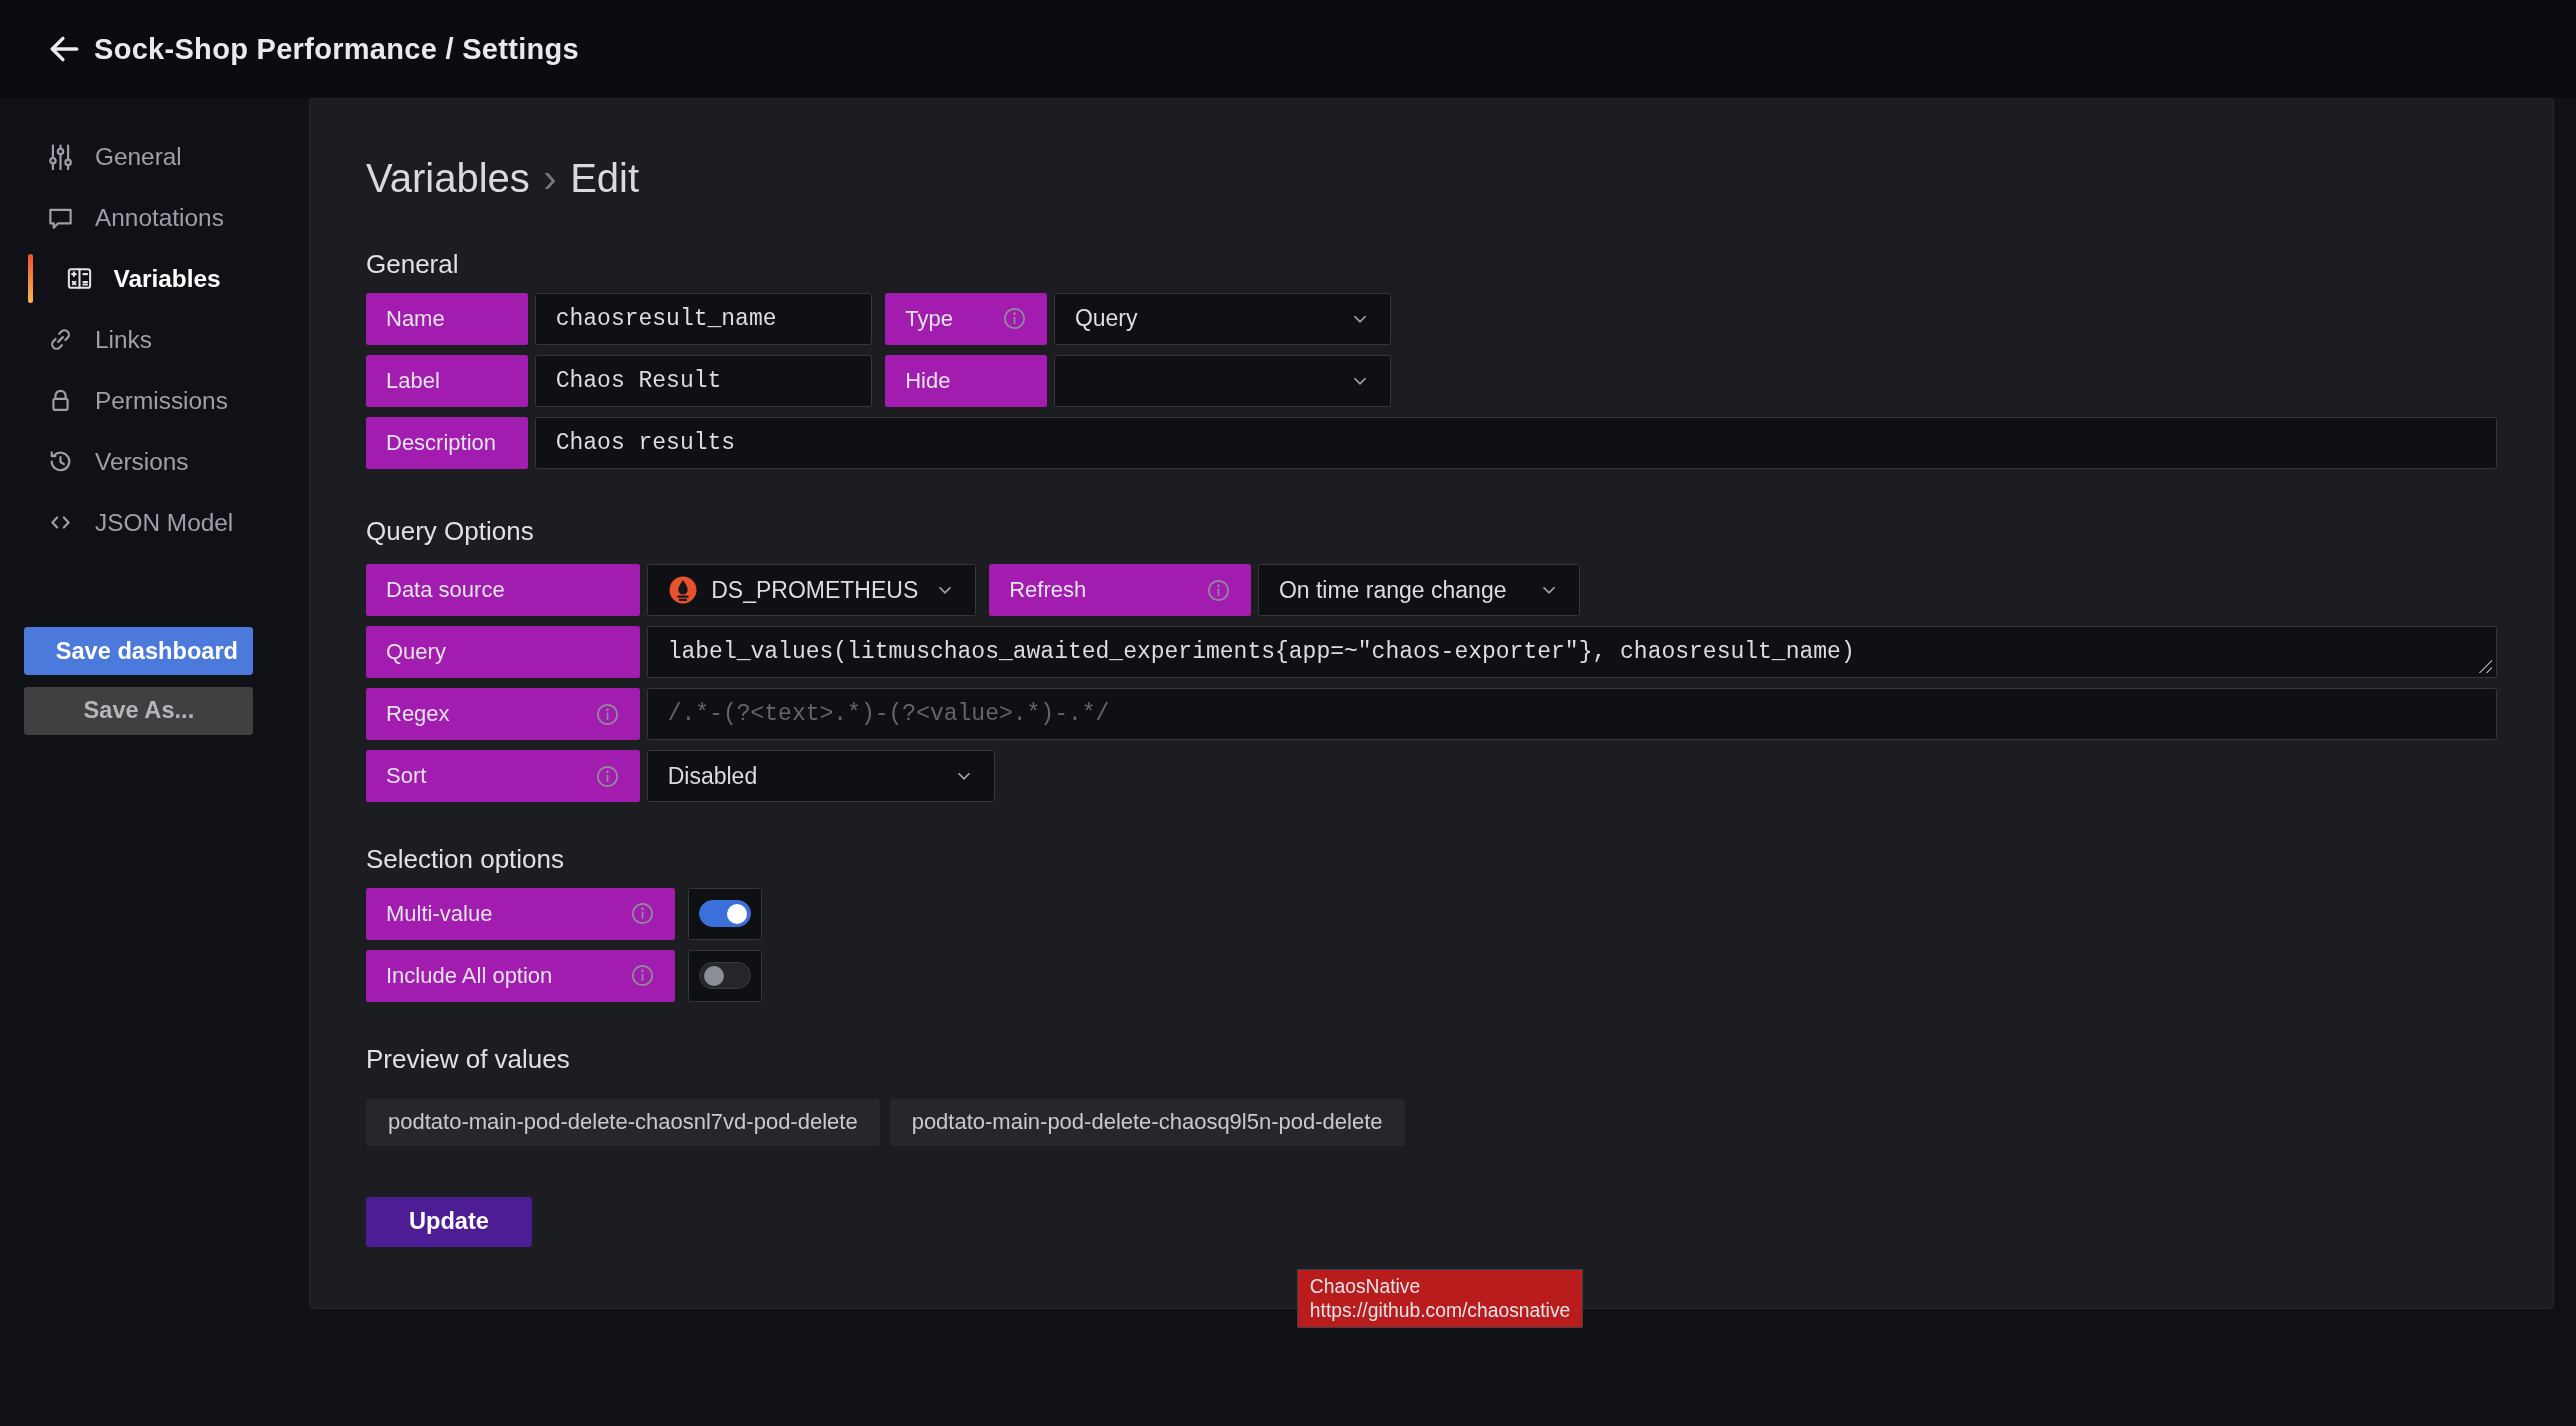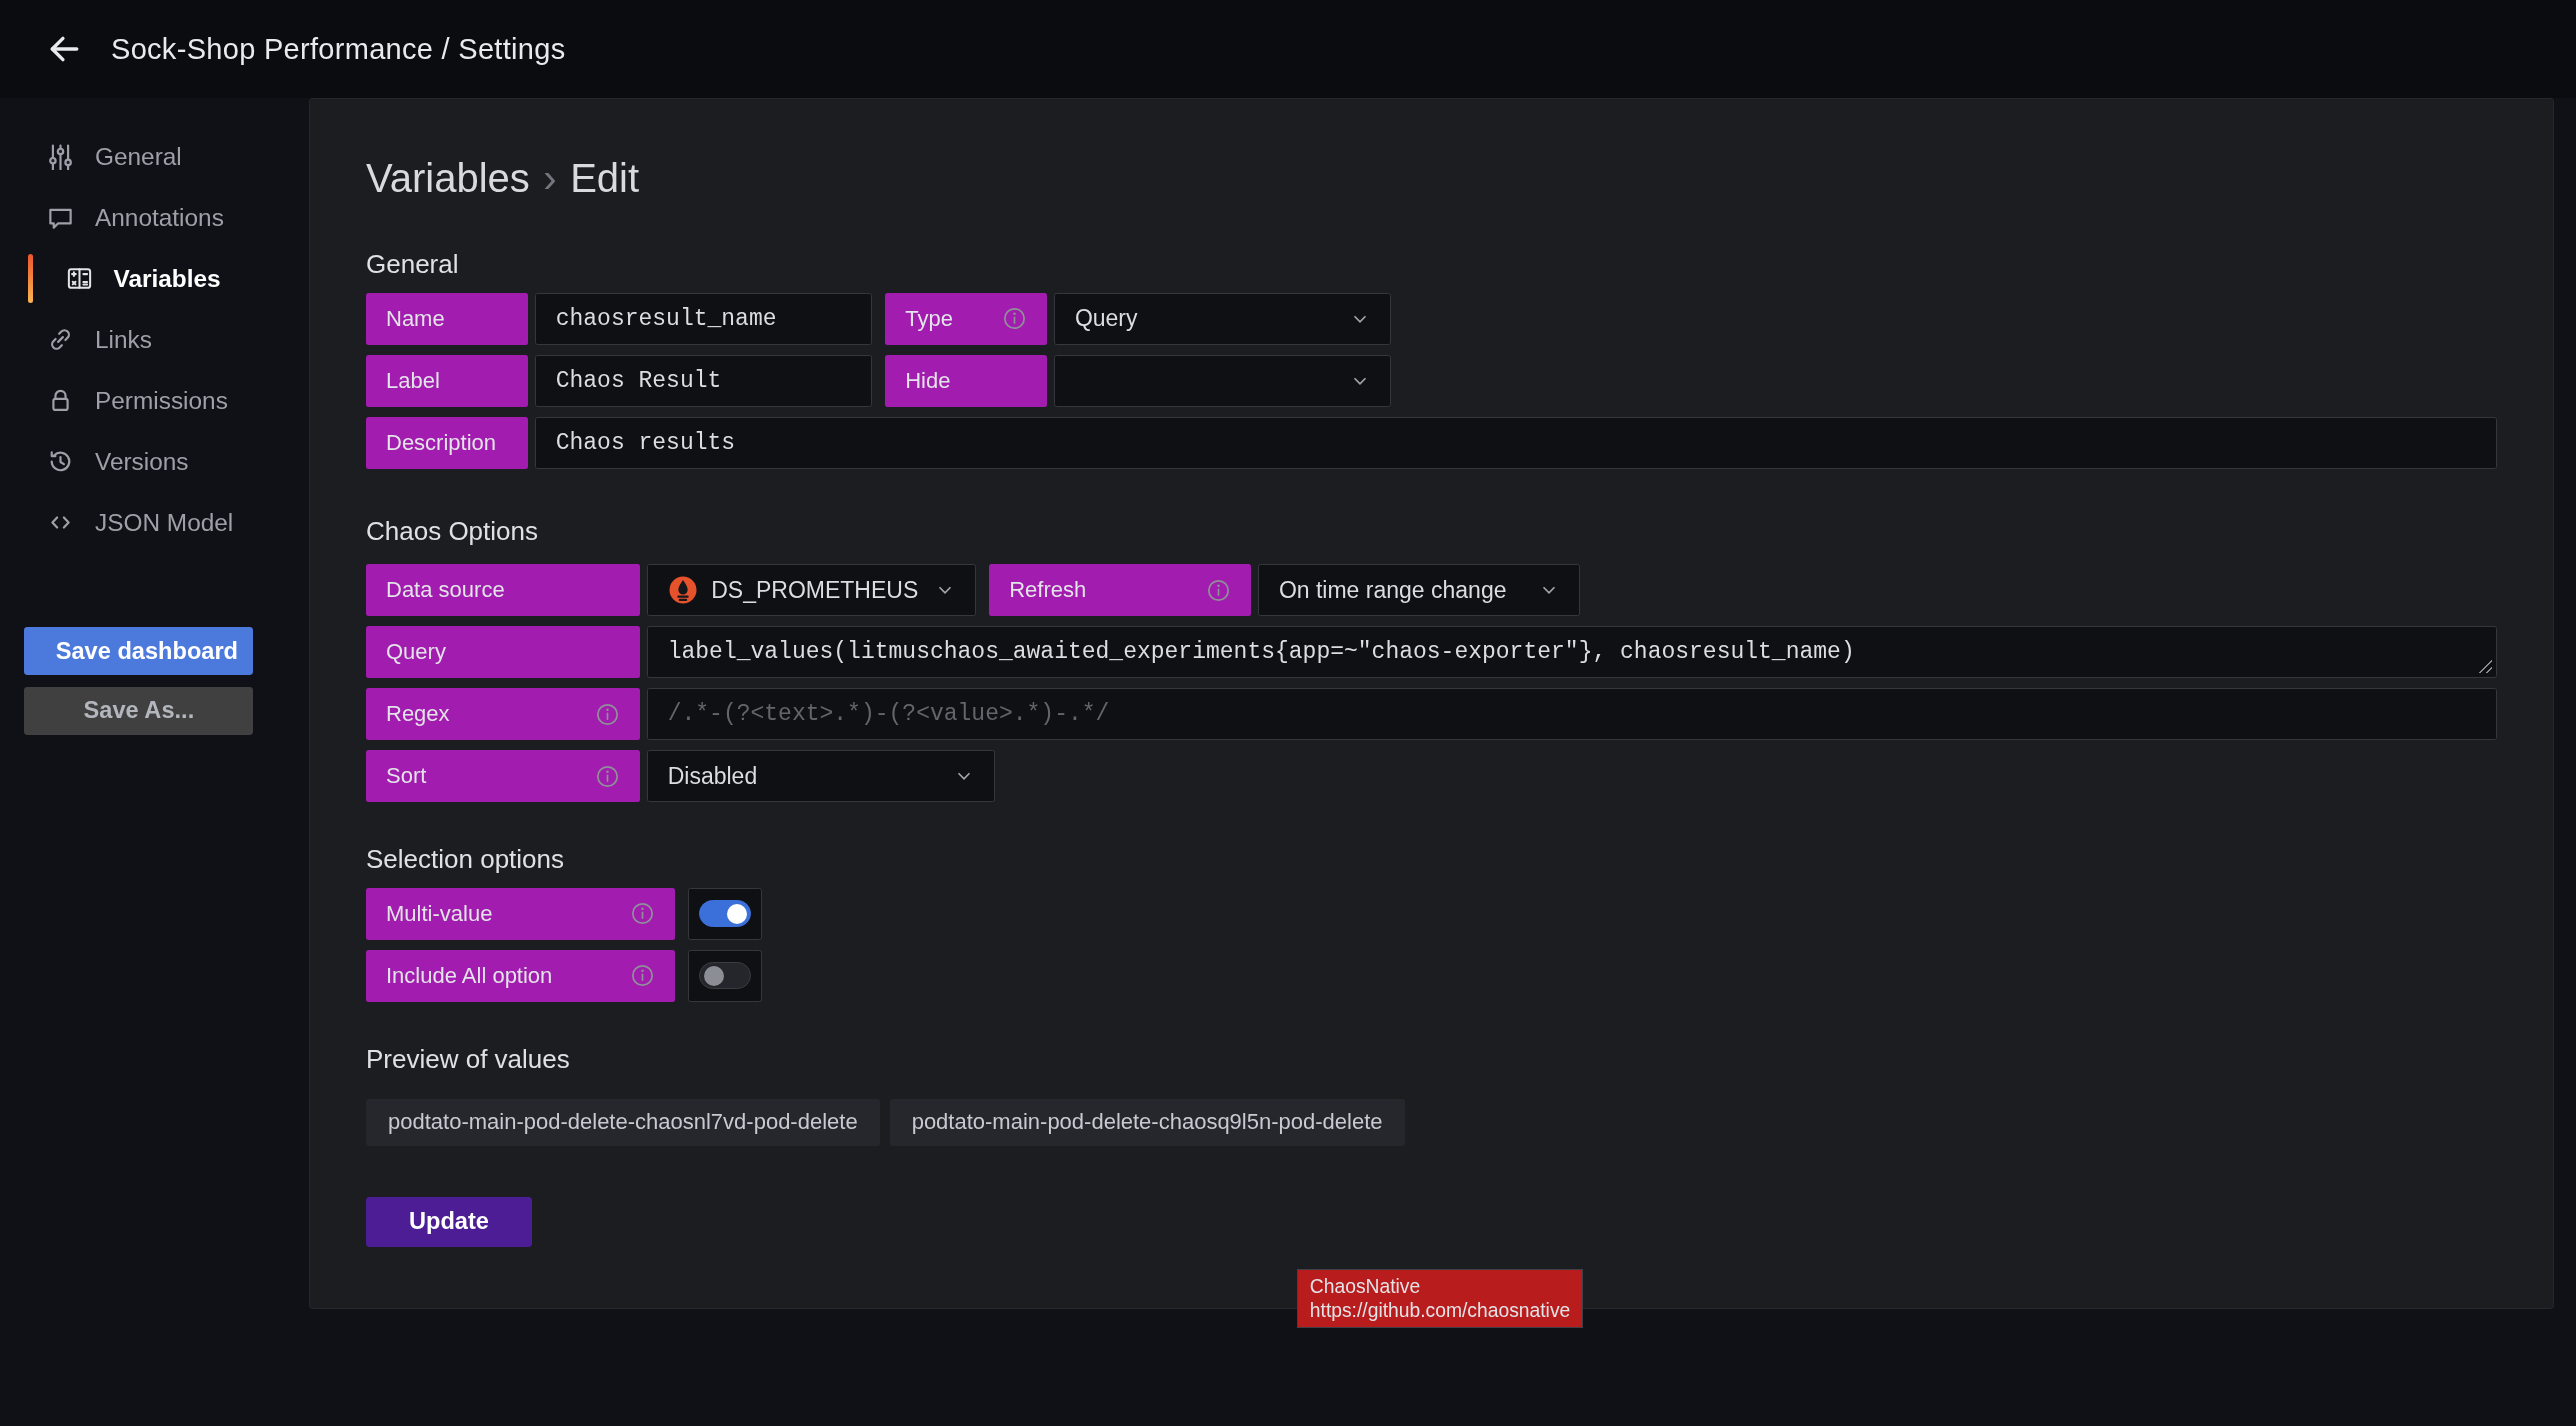--- a/index.html
+++ b/index.html
@@ -5,21 +5,21 @@
   * { margin:0; padding:0; box-sizing:border-box; }
   html,body { width:2576px; height:1427px; background:#101116; overflow:hidden;
               font-family:"Liberation Sans", sans-serif; }
   body { position:relative; color:#d8d9de; }
 
   
   .topnav { position:absolute; top:0; left:0; width:2576px; height:98px;
             background:#0b0c0f; display:flex; align-items:center; padding-left:34px; }
   .back-btn { width:59px; height:59px; border:none; background:transparent; color:#e9eaee;
               display:flex; align-items:center; justify-content:center; cursor:pointer; border-radius:50%; }
-  .nav-title { font-size:29px; font-weight:400; color:#e9eaee; margin-left:18px; letter-spacing:0.3px; }
+  .nav-title { font-size:29px; font-weight:700; color:#e9eaee; margin-left:1px; letter-spacing:0.3px; }
 
   
   .sidebar { position:absolute; top:98px; left:0; width:309px; }
   .side-nav { margin-top:28px; }
   .side-item { position:relative; height:61px; display:flex; align-items:center;
                padding-left:46px; color:#9da0a8; font-size:24.4px; cursor:pointer; }
   .side-item .icn { width:29px; height:29px; display:flex; align-items:center; justify-content:center; }
   .side-item .side-label { margin-left:20px; }
   .side-item.active { color:#ffffff; font-weight:700; }
   .side-item.active::before { content:""; position:absolute; left:28px; top:5.9px; width:5px; height:49px;
@@ -218,21 +218,21 @@
             </svg>
         </span>
       </div>
     </div>
     <div class="row">
       <div class="lbl w192">Description</div>
       <input class="fld grow" value="Chaos results" style="">
     </div>
 
     
-    <div class="section-h mt-qo">Chaos Options</div>
+    <div class="section-h mt-qo">Query Options</div>
     <div class="row">
       <div class="lbl w326">Data source</div>
       <div class="sel w391">
         <span style="display:flex;margin-right:13.5px;">
           <svg width="30" height="30" viewBox="0 0 16 16">
               <circle cx="8" cy="8" r="7.2" fill="#e6522c"></circle>
               <path d="M8 2.6C7 4.2 5.5 5.9 5.5 7.9a2.5 2.5 0 005 0C10.5 5.9 9 4.2 8 2.6z" fill="#16171a"></path>
               <rect x="5" y="10.9" width="6" height="1.2" rx=".4" fill="#16171a"></rect>
               <rect x="5.8" y="12.7" width="4.4" height="1.1" rx=".4" fill="#16171a"></rect>
             </svg>

